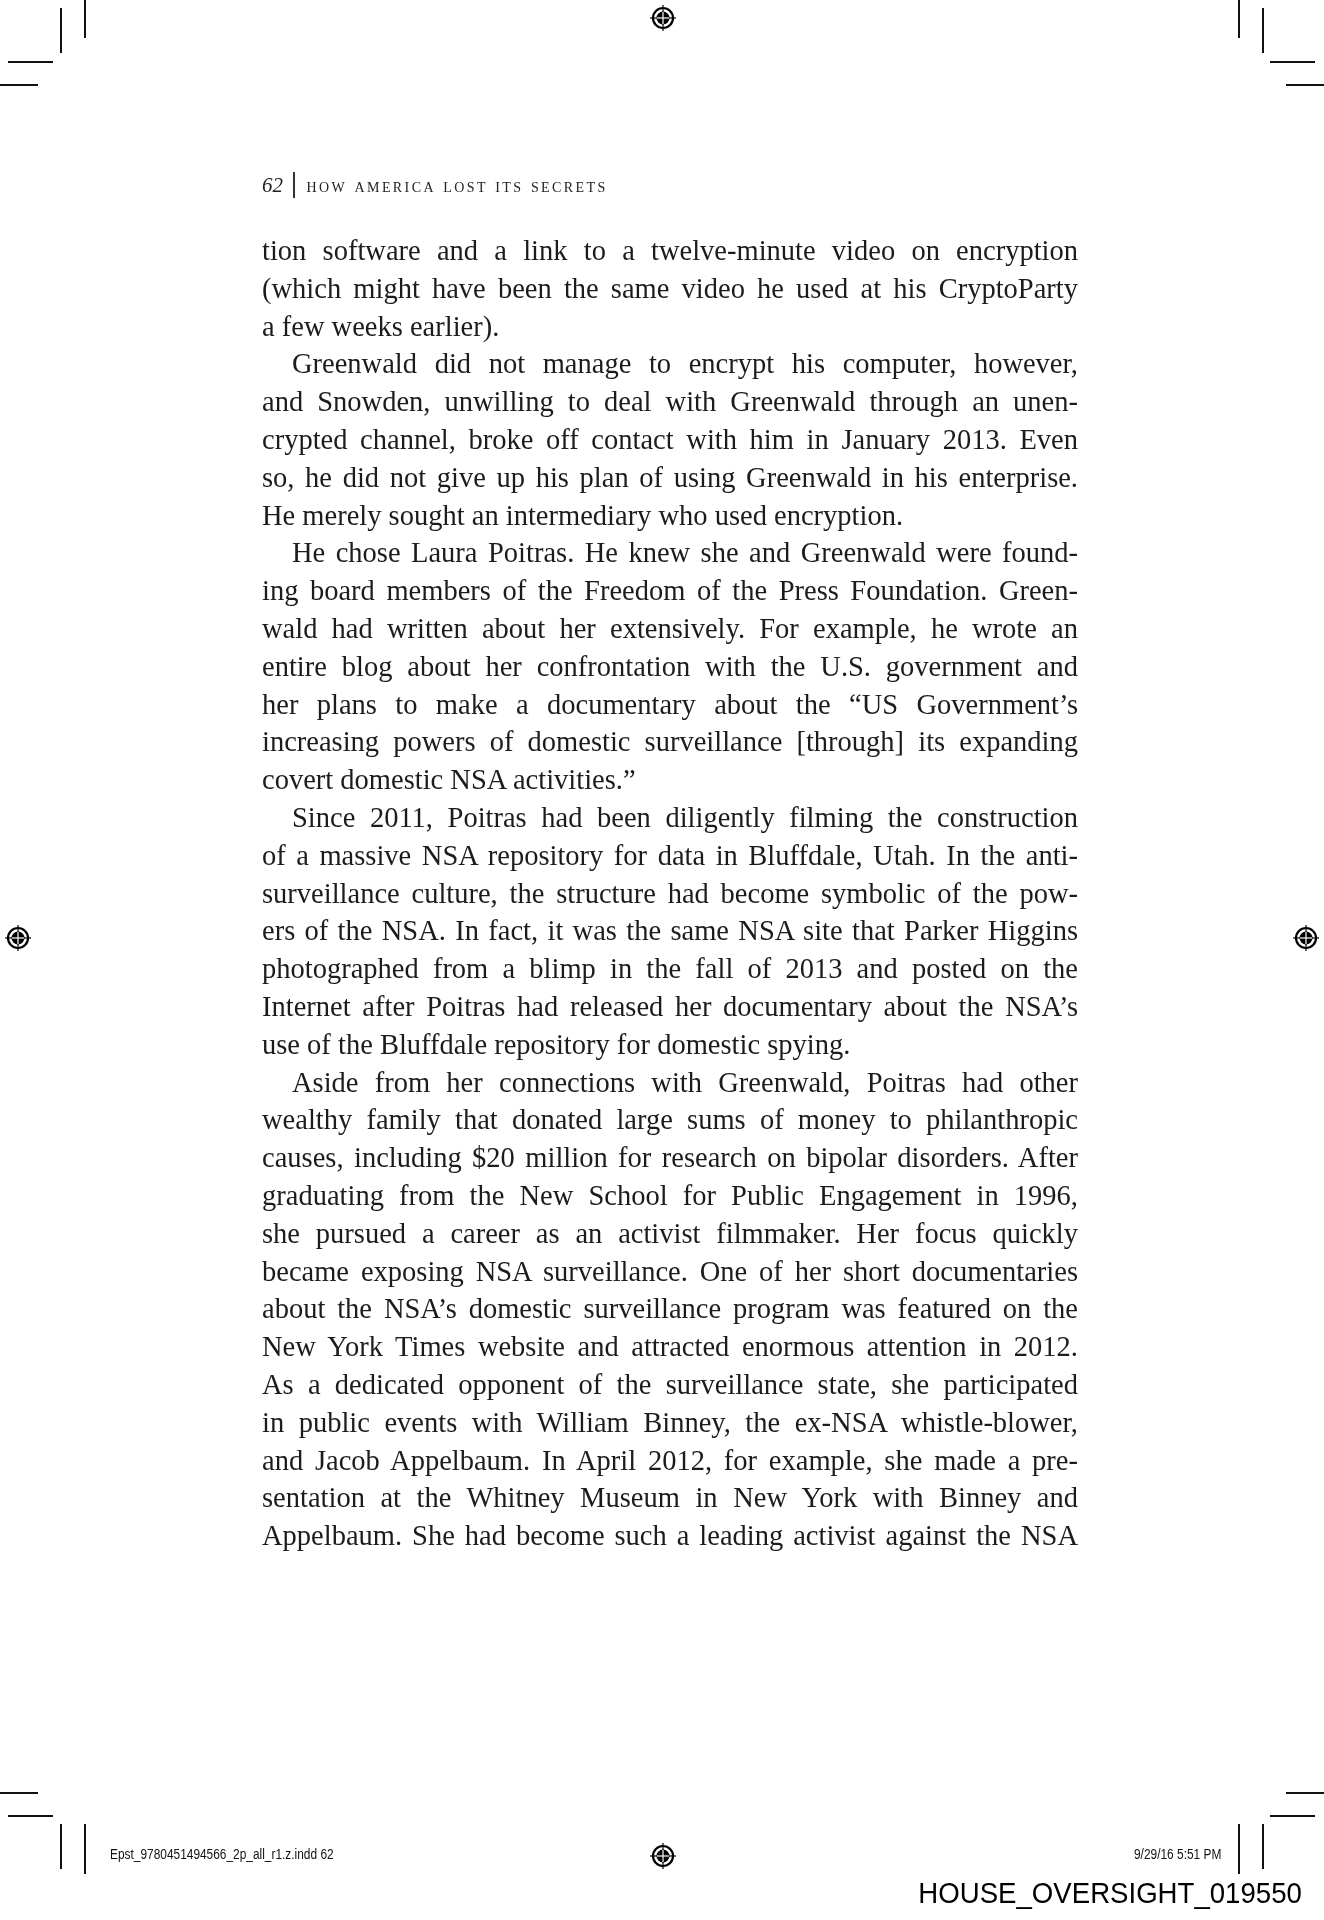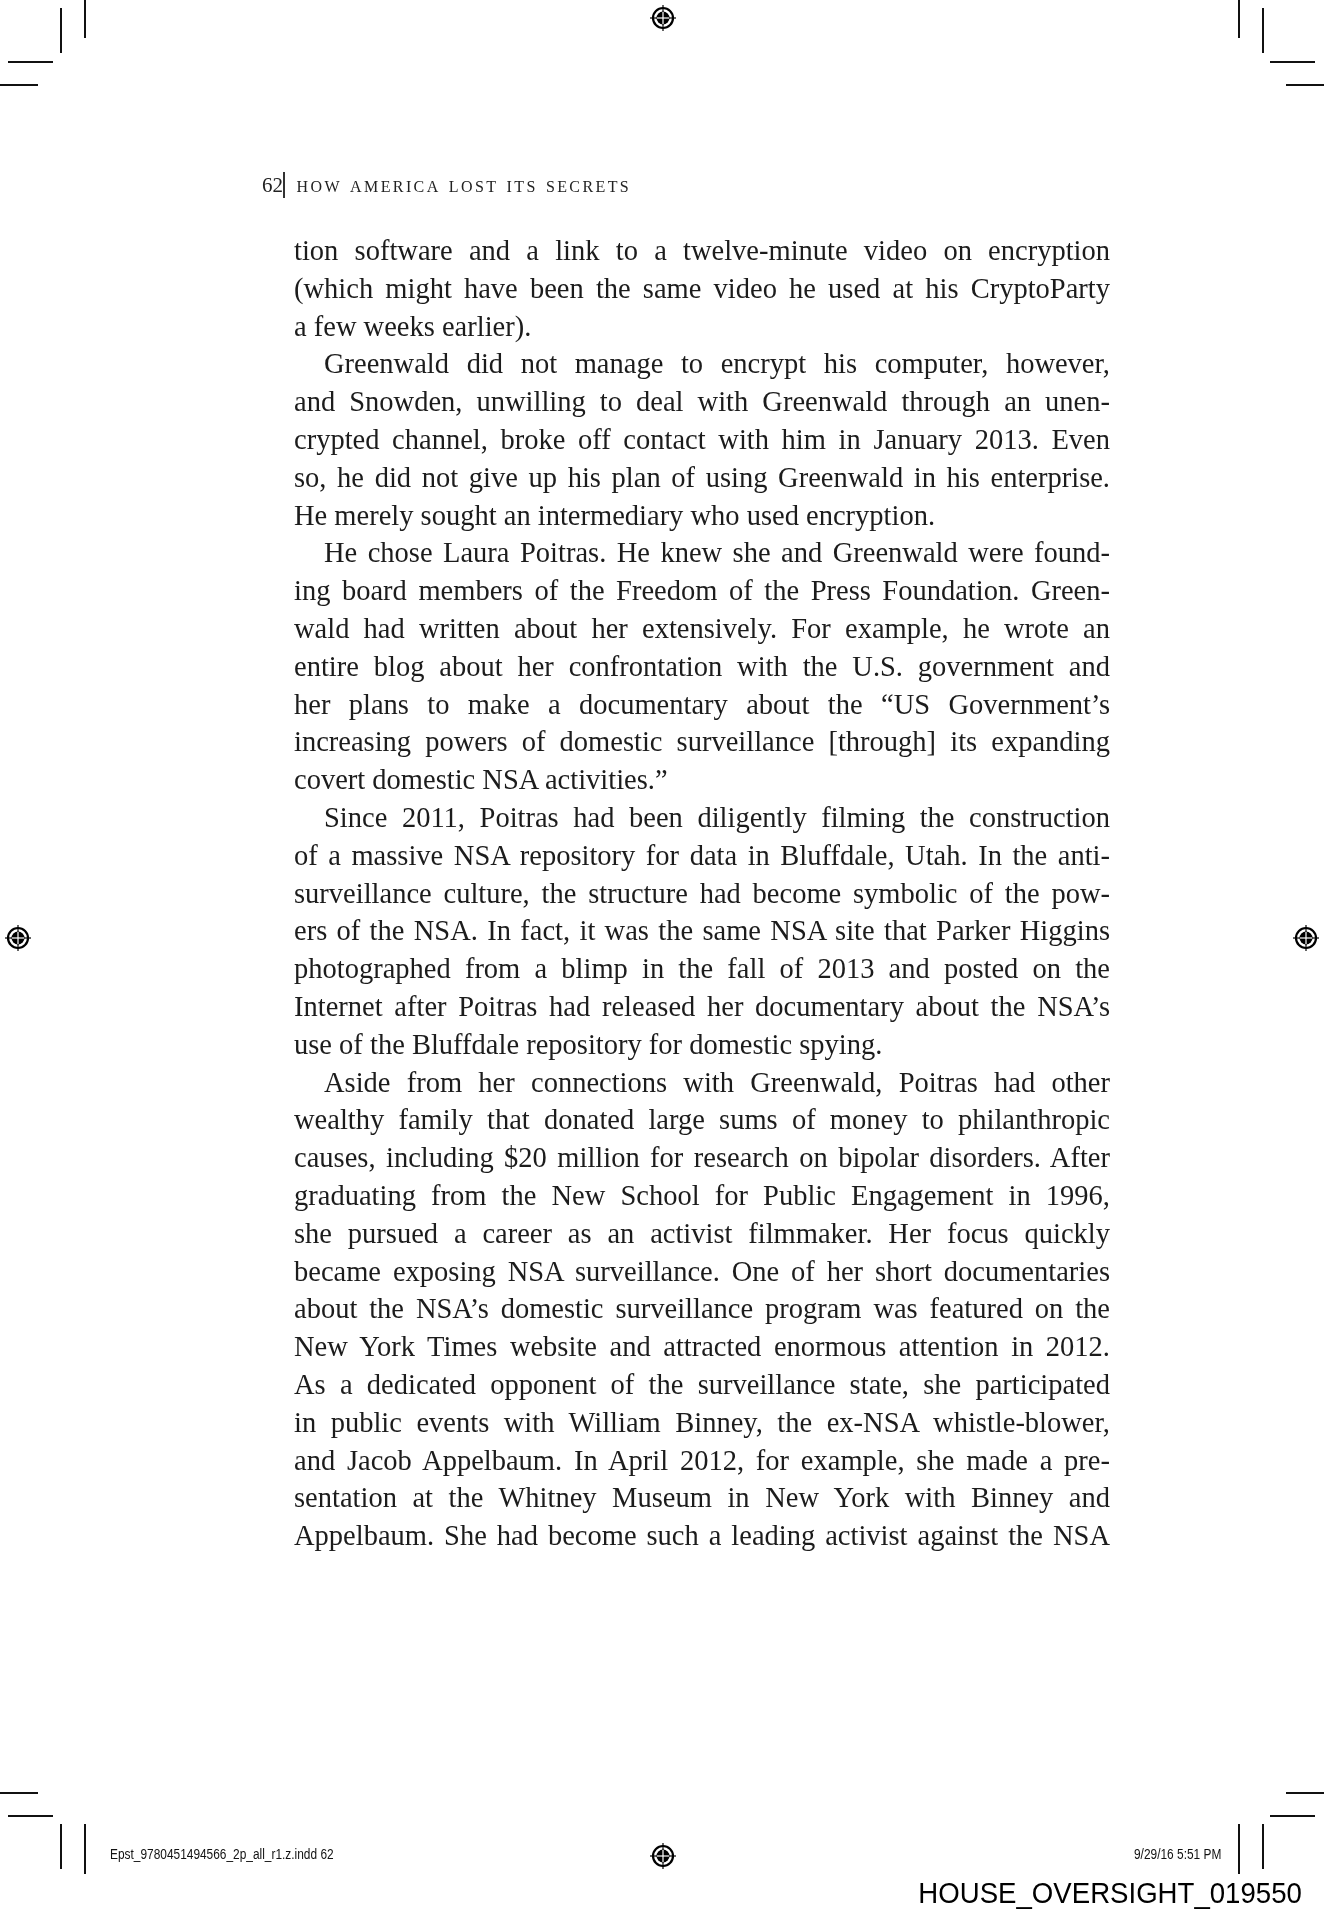--- a/index.html
+++ b/index.html
@@ -1,24 +1,24 @@
 <!DOCTYPE html>
 <html><head>
 <meta charset="utf-8">
 <style>
   html, body { margin:0; padding:0; background:#ffffff; }
   body { width:1324px; height:1920px; position:relative; overflow:hidden; color:#1a1a1a; }
   .crop-v { position:absolute; width:2px; background:#111; }
   .crop-h { position:absolute; height:2px; background:#111; }
   .reg { position:absolute; width:28px; height:28px; }
   .running-head { position:absolute; left:262px; top:172px; font-family:"Liberation Serif", serif; font-size:21px; letter-spacing:2.4px; color:#222; white-space:nowrap; }
-  .running-head .pg { letter-spacing:0; margin-right:0; }
+  .running-head .pg { letter-spacing:0; margin-right:10px;font-style:italic; }
   .running-head .bar { display:inline-block; width:1.5px; height:26px; background:#333; vertical-align:-6px; margin-right:12px; }
-  .running-head .title { font-variant:small-caps; text-transform:lowercase; font-size:23px; }
-  .body-text { position:absolute; left:262px; top:232px; width:816px; font-family:"Liberation Serif", serif; font-size:28.5px; line-height:37.8px; color:#1c1c1c; text-align:justify;margin-left:32px; }
+  .running-head .title { font-variant:small-caps; text-transform:lowercase; font-size:20px; }
+  .body-text { position:absolute; left:262px; top:232px; width:816px; font-family:"Liberation Serif", serif; font-size:28.5px; line-height:37.8px; color:#1c1c1c; text-align:justify; }
   .body-text .line { display:block; height:37.8px; white-space:nowrap; text-align-last:justify; text-align:justify; }
   .body-text .line.last { text-align-last:left; }
   .body-text .line.indent { padding-left:30px; }
   .italic { }
   .slug { position:absolute; top:1846px; font-family:"Liberation Sans", sans-serif; font-size:14px; color:#111; transform:scaleX(0.85); transform-origin:left; white-space:nowrap; }
   .bates { position:absolute; right:22px; top:1876px; font-family:"Liberation Sans", sans-serif; font-size:30px; color:#000; transform:scaleX(0.92); transform-origin:right; white-space:nowrap; }
 </style>
 </head>
 <body>
 

